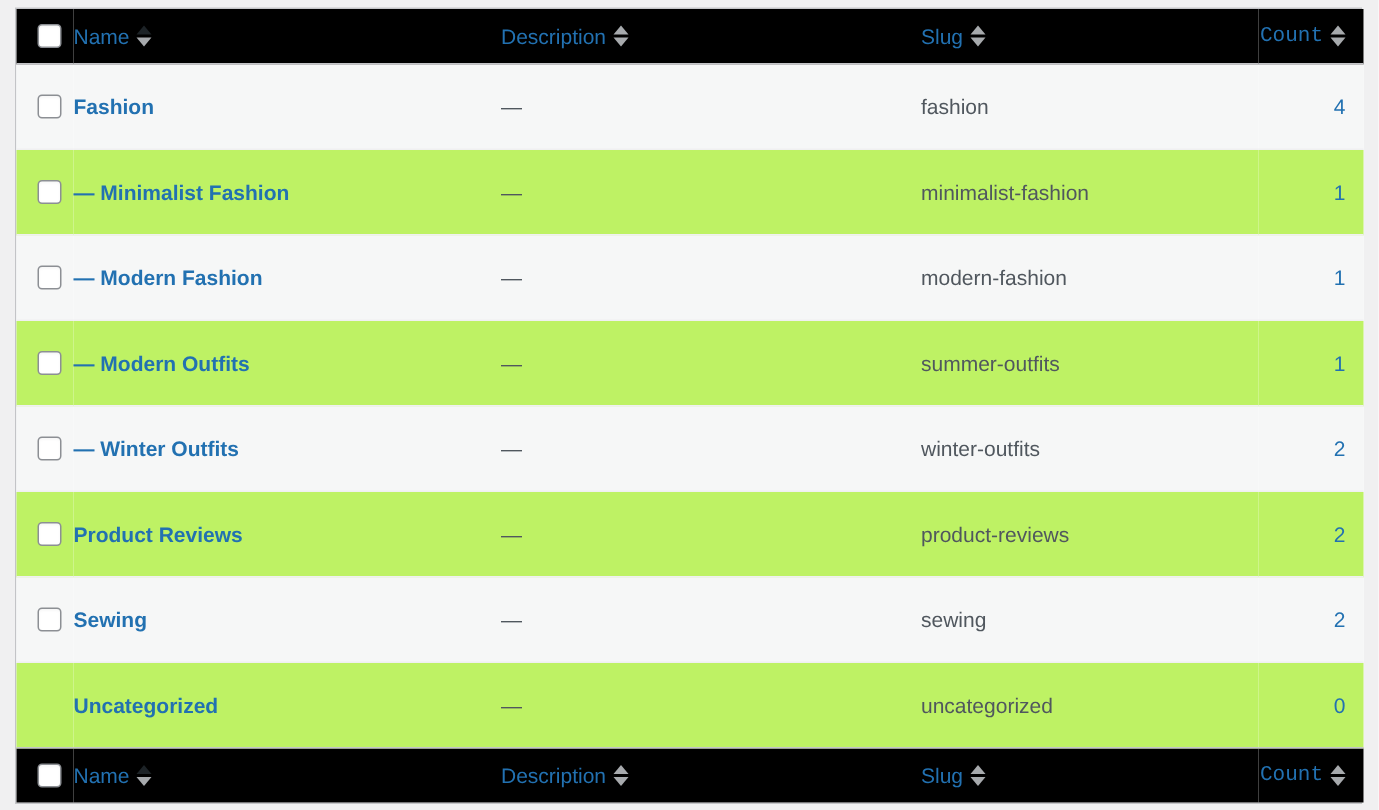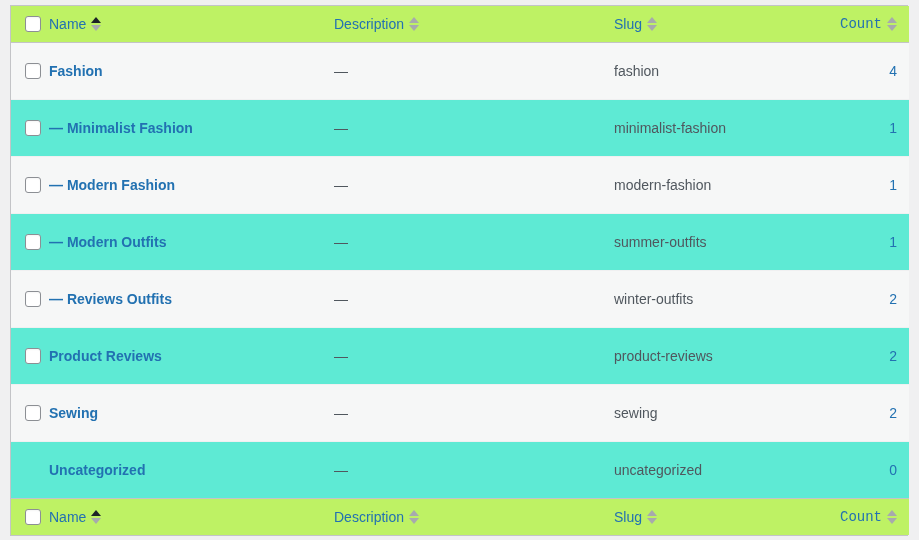--- a/index.html
+++ b/index.html
@@ -36,21 +36,21 @@
 
   
   col.col-cb    { width: 38px; }
   col.col-name  { width: 285px; }
   col.col-desc  { width: 280px; }
   col.col-slug  { width: 225px; }
   col.col-count { width: 70px; }
 
   
   thead th, tfoot th {
-    background: #bef264;
+    background: #000000;
     padding: 10px 0;
     height: 36px;
     box-sizing: border-box;
     vertical-align: middle;
     font-weight: normal;
     text-align: left;
   }
   thead tr { border-bottom: 1px solid #c3c4c7; }
   tfoot tr { border-top: 1px solid #c3c4c7; }
 
@@ -79,21 +79,21 @@
     border-left: 5px solid transparent;
     border-right: 5px solid transparent;
   }
   .arrow-up   { border-bottom: 6px solid #a7aaad; }
   .arrow-down { border-top: 6px solid #a7aaad; }
   .sorted-asc .arrow-up { border-bottom-color: #1d2327; }
 
   
   tbody tr { height: 57px; }
   tbody tr.alt { background: #f6f7f7; }
-  tbody tr:not(.alt) { background: #5eead4; }
+  tbody tr:not(.alt) { background: #bef264; }
   tbody td {
     padding: 8px 0;
     vertical-align: middle;
     border-top: 1px solid #f0f0f1;
   }
   tbody tr:first-child td { border-top: none; margin-top: 48px; }
 
   td.cb { padding-left: 14px; }
 
   
@@ -233,21 +233,21 @@
           </td>
           <td><a class="row-name child">Modern Outfits</a></td>
           <td><span class="emdash">—</span></td>
           <td><span class="slug-text">summer-outfits</span></td>
           <td class="count"><a class="count-link">1</a></td>
         </tr>
         <tr class="alt">
           <td class="cb">
             <input type="checkbox" class="cbx" style="">
           </td>
-          <td><a class="row-name child">Reviews Outfits</a></td>
+          <td><a class="row-name child">Winter Outfits</a></td>
           <td><span class="emdash">—</span></td>
           <td><span class="slug-text">winter-outfits</span></td>
           <td class="count"><a class="count-link">2</a></td>
         </tr>
         <tr>
           <td class="cb">
             <input type="checkbox" class="cbx" style="">
           </td>
           <td><a class="row-name">Product Reviews</a></td>
           <td><span class="emdash">—</span></td>

